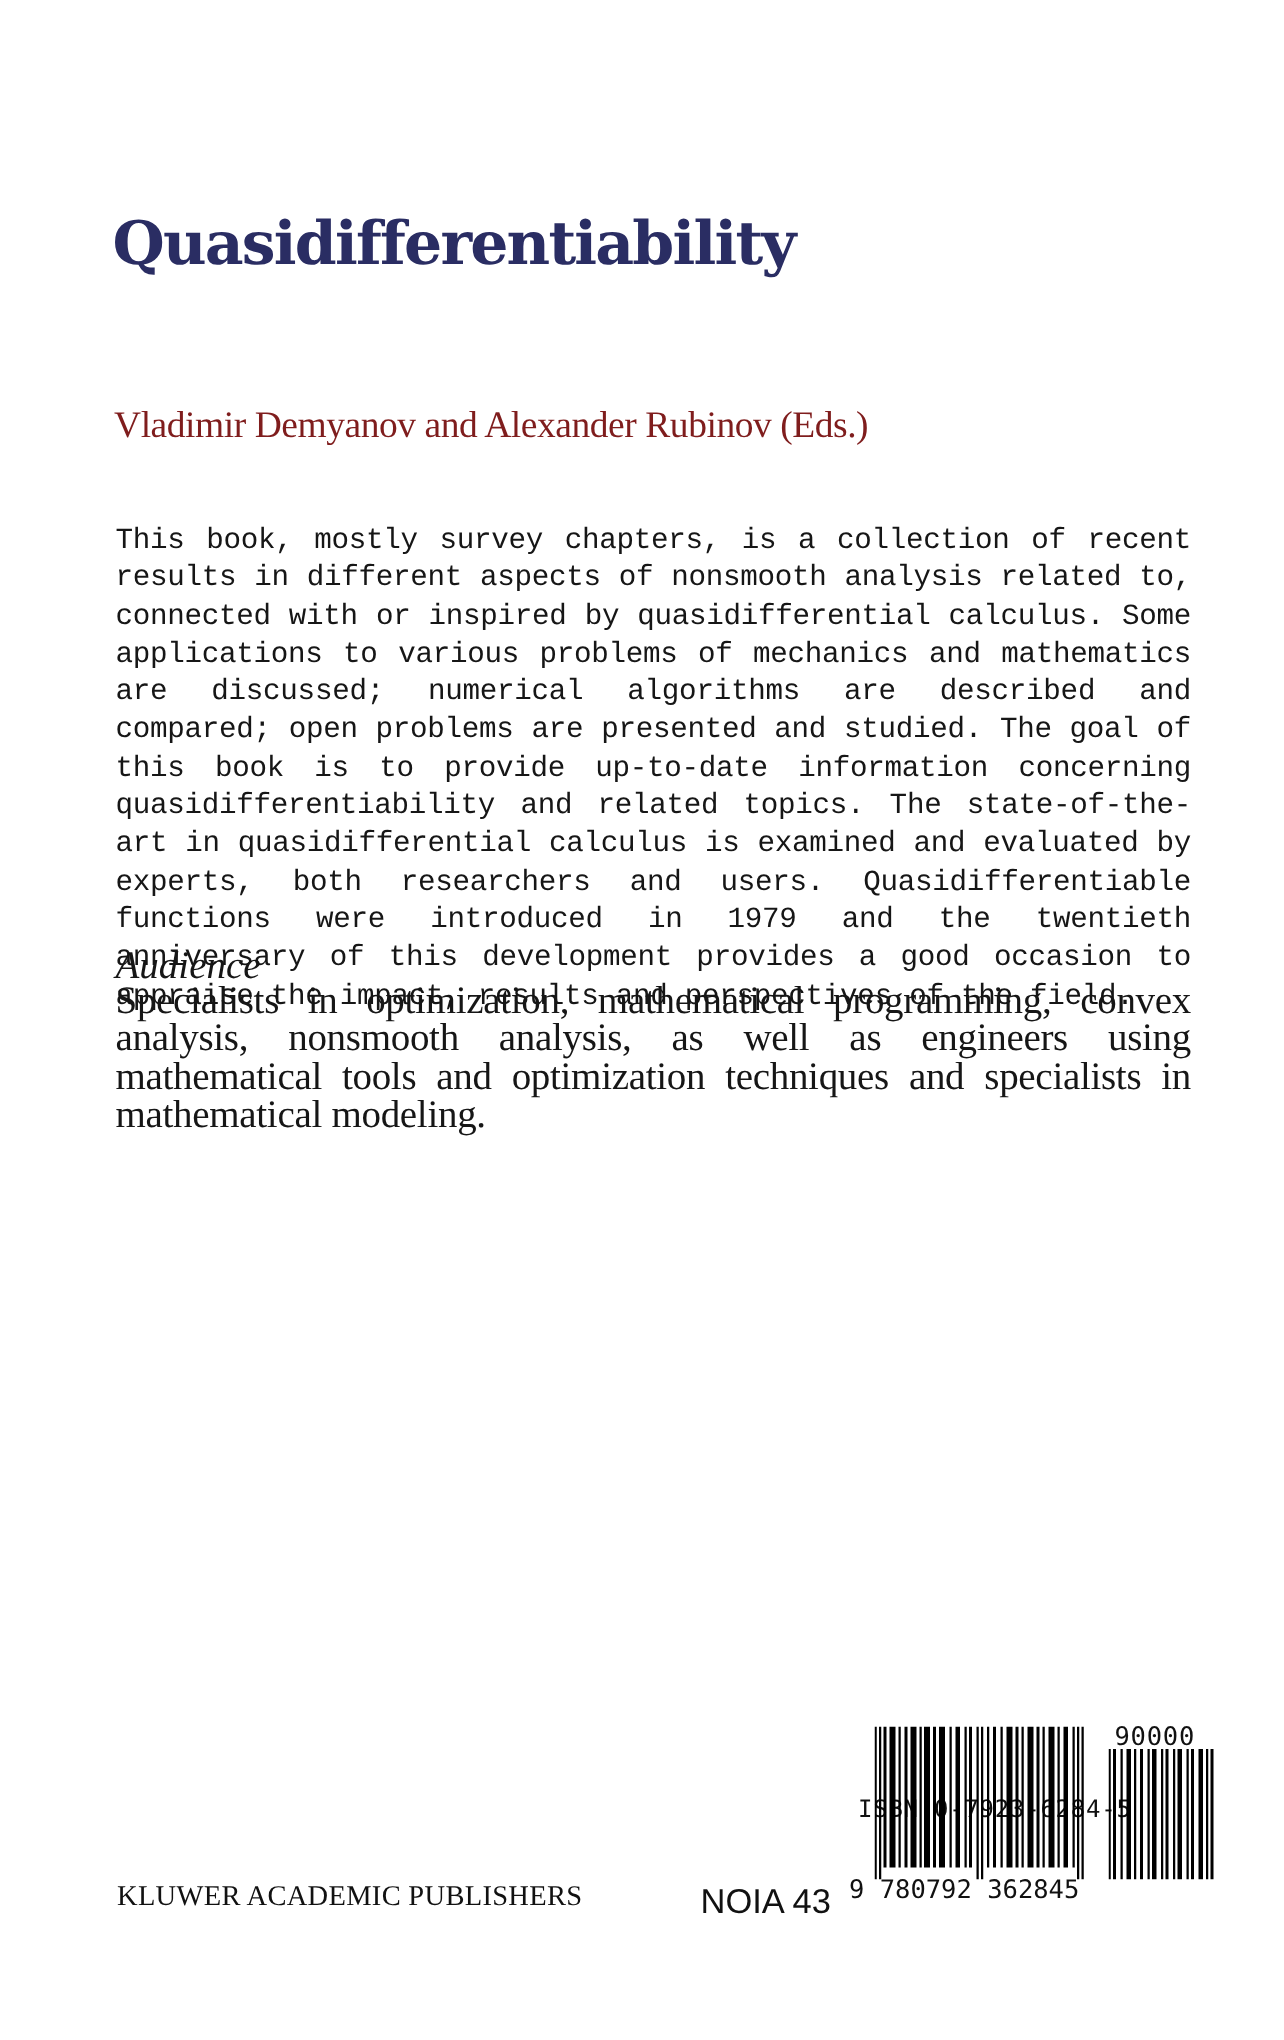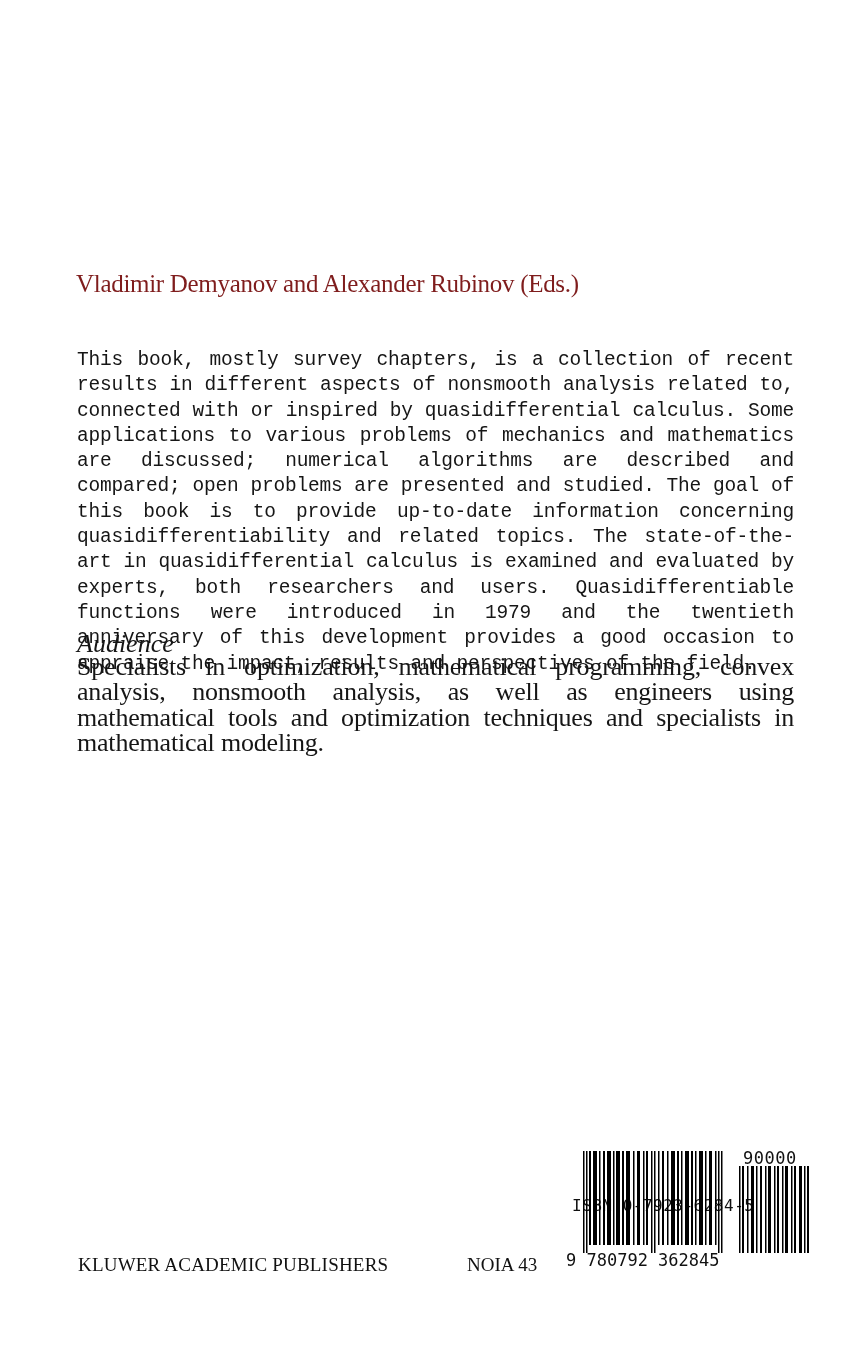--- a/index.html
+++ b/index.html
@@ -28,21 +28,21 @@
       position: absolute; left: 77px; top: 654px; width: 717px; margin: 0;
       font-family: "Liberation Serif", serif; font-size: 26px; line-height: 25.3px;
       text-align: justify; color: #161616; letter-spacing: -0.2px;
     }
     .publisher {
       position: absolute; left: 78px; top: 1254px;
       font-family: "Liberation Serif", serif; font-size: 19px; color: #111; letter-spacing: 0.2px;
     }
     .series {
       position: absolute; left: 467px; top: 1254px;
-      font-family: Liberation Serif, serif; font-size: 19px; color: #111;
+      font-family: Liberation Sans, sans-serif; font-size: 23px; color: #111;
     }
     .isbn-label {
       position: absolute; left: 572px; top: 1196px;
       font-family: "DejaVu Sans Mono", "Liberation Mono", monospace; font-size: 16px; color: #111;
       letter-spacing: 0.5px;
     }
     .addon-digits {
       position: absolute; left: 743px; top: 1148px;
       font-family: "DejaVu Sans Mono", "Liberation Mono", monospace; font-size: 17px; color: #111;
       letter-spacing: 0.5px;
@@ -52,21 +52,21 @@
       font-family: "DejaVu Sans Mono", "Liberation Mono", monospace; font-size: 17px; color: #111;
       white-space: pre;
     }
     .barcode-main { position: absolute; left: 583px; top: 1151px; }
     .barcode-addon { position: absolute; left: 739px; top: 1166px; }
   </style>
 </head>
 <body>
 
 <h1 class="title">
-  <br>
+  <span>Quasidifferentiability</span><br>
 </h1>
 
 <p class="authors">Vladimir Demyanov and Alexander Rubinov (Eds.)</p>
 
 <p class="blurb">This book, mostly survey chapters, is a collection of recent results in different aspects of nonsmooth analysis related to, connected with or inspired by quasidifferential calculus. Some applications to various problems of mechanics and mathematics are discussed; numerical algorithms are described and compared; open problems are presented and studied. The goal of this book is to provide up-to-date information concerning quasidifferentiability and related topics. The state-of-the-art in quasidifferential calculus is examined and evaluated by experts, both researchers and users. Quasidifferentiable functions were introduced in 1979 and the twentieth anniversary of this development provides a good occasion to appraise the impact, results and perspectives of the field.</p>
 
 <p class="aud-label">Audience</p>
 <p class="aud-text">Specialists in optimization, mathematical programming, convex analysis, nonsmooth analysis, as well as engineers using mathematical tools and optimization techniques and specialists in mathematical modeling.</p>
 
 <div class="publisher">KLUWER ACADEMIC PUBLISHERS</div>

